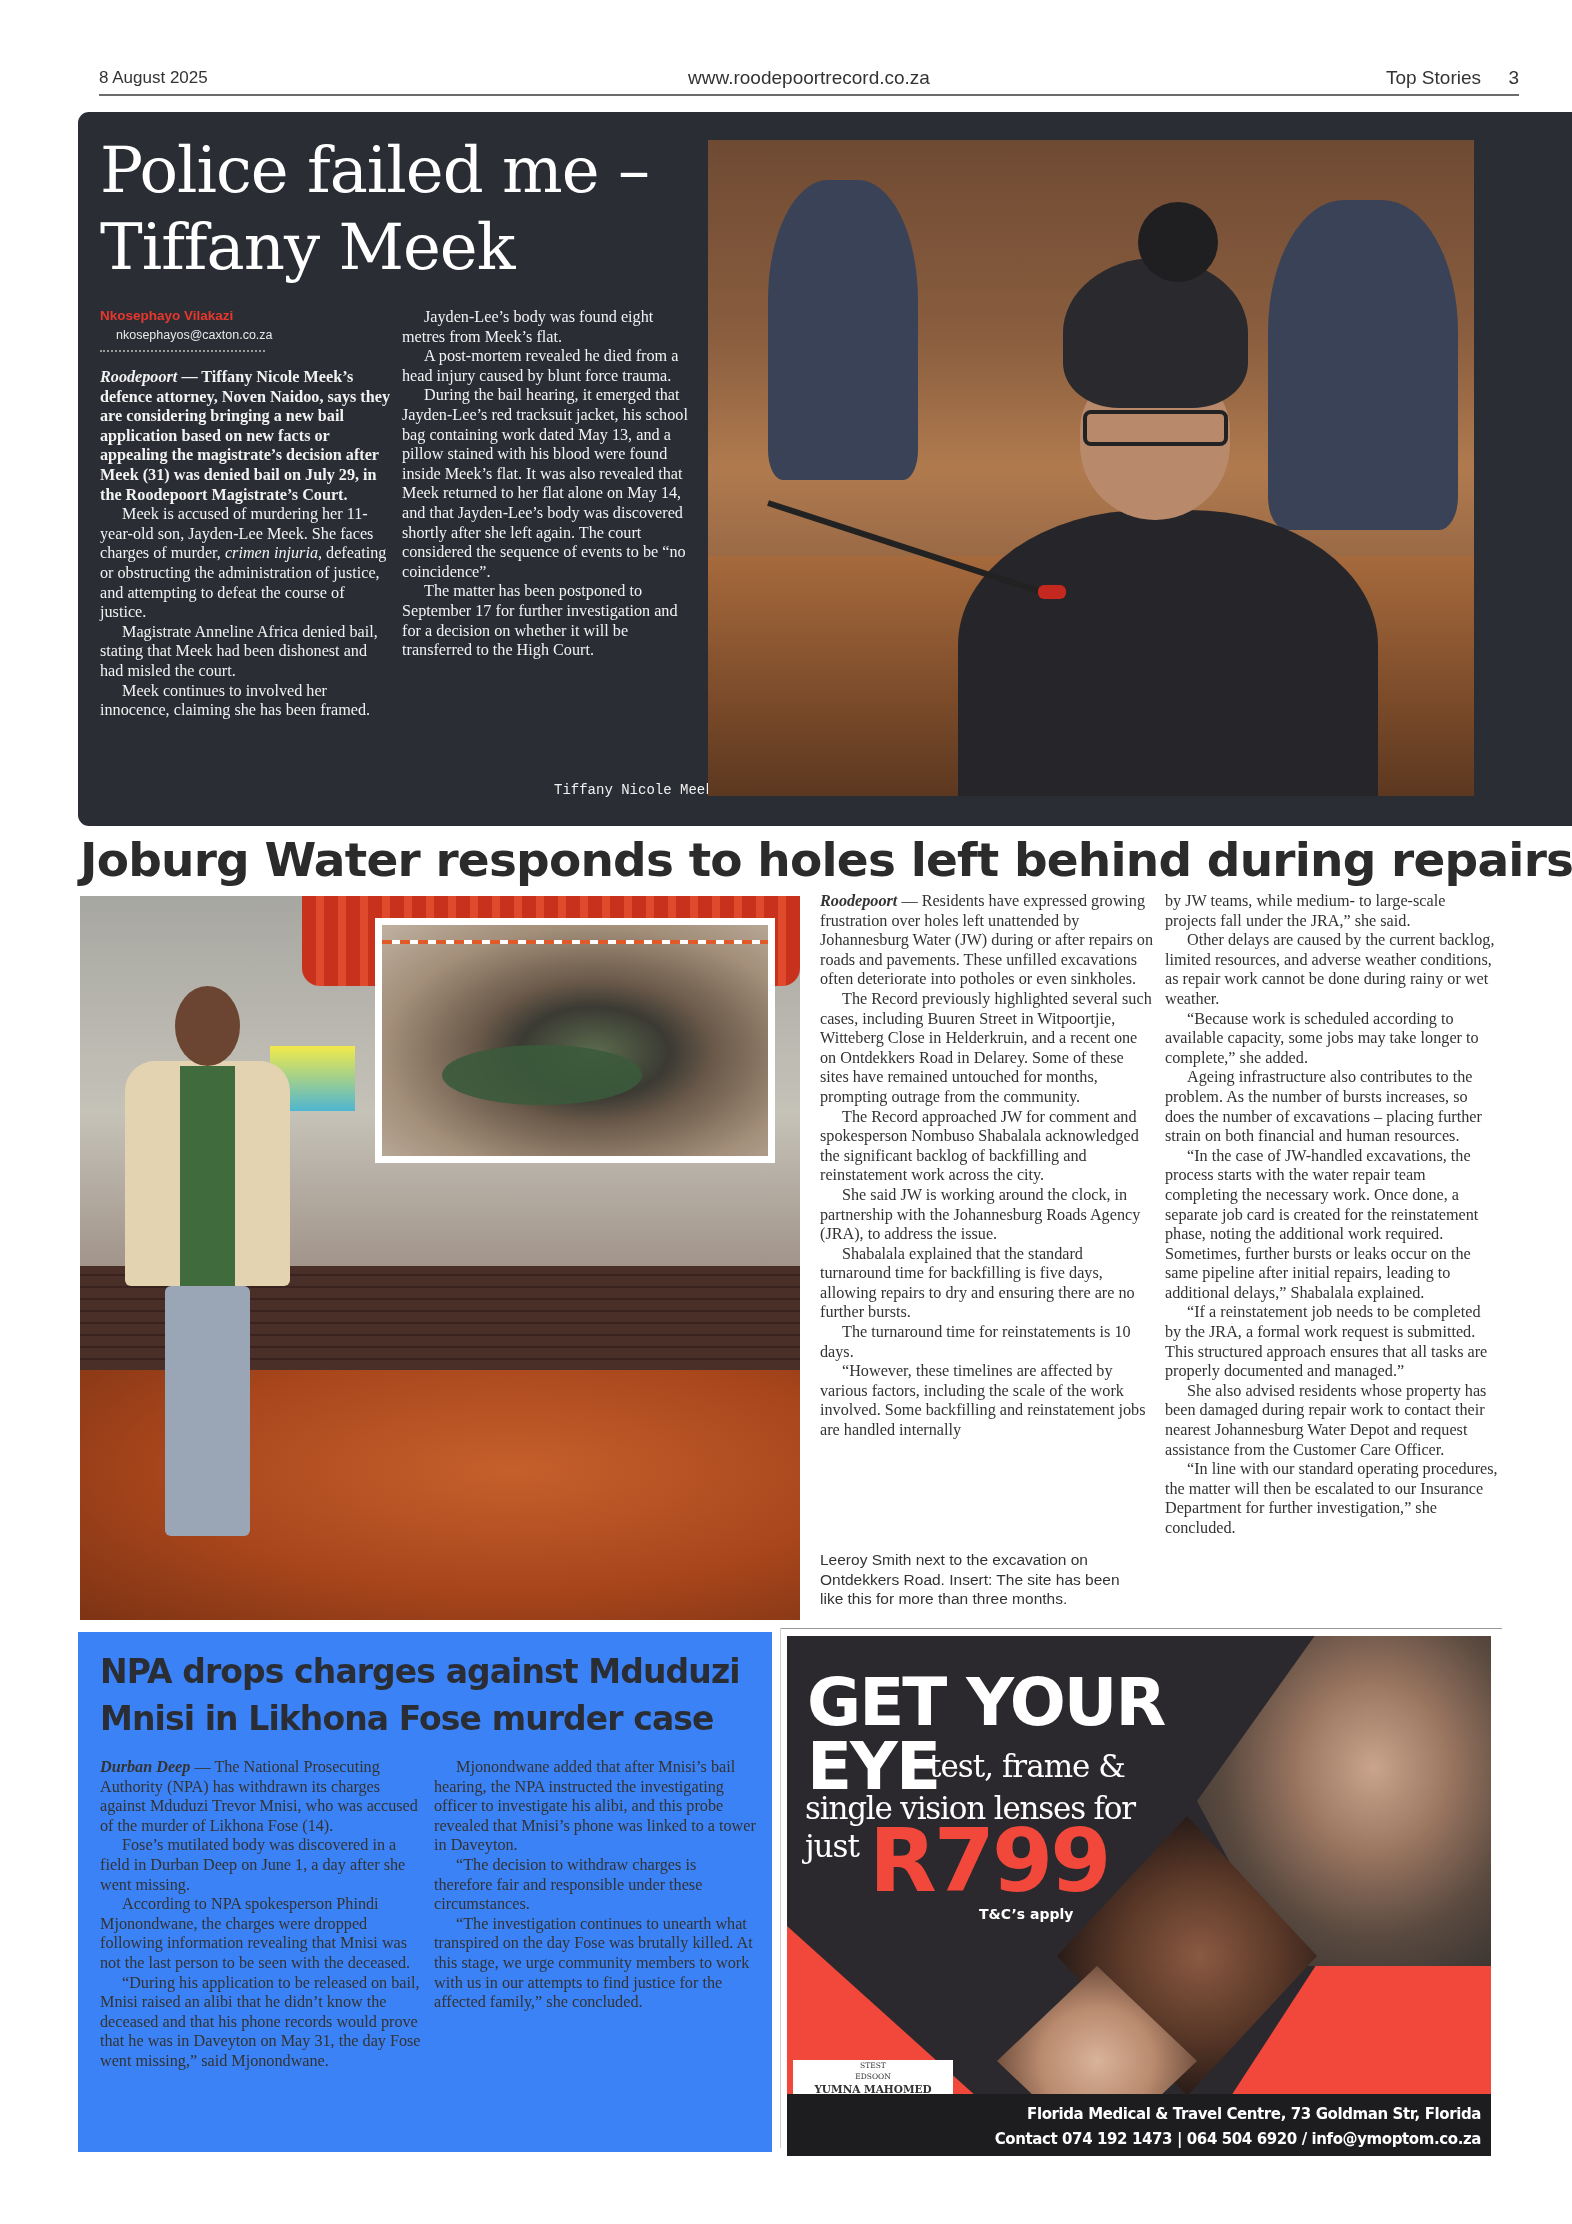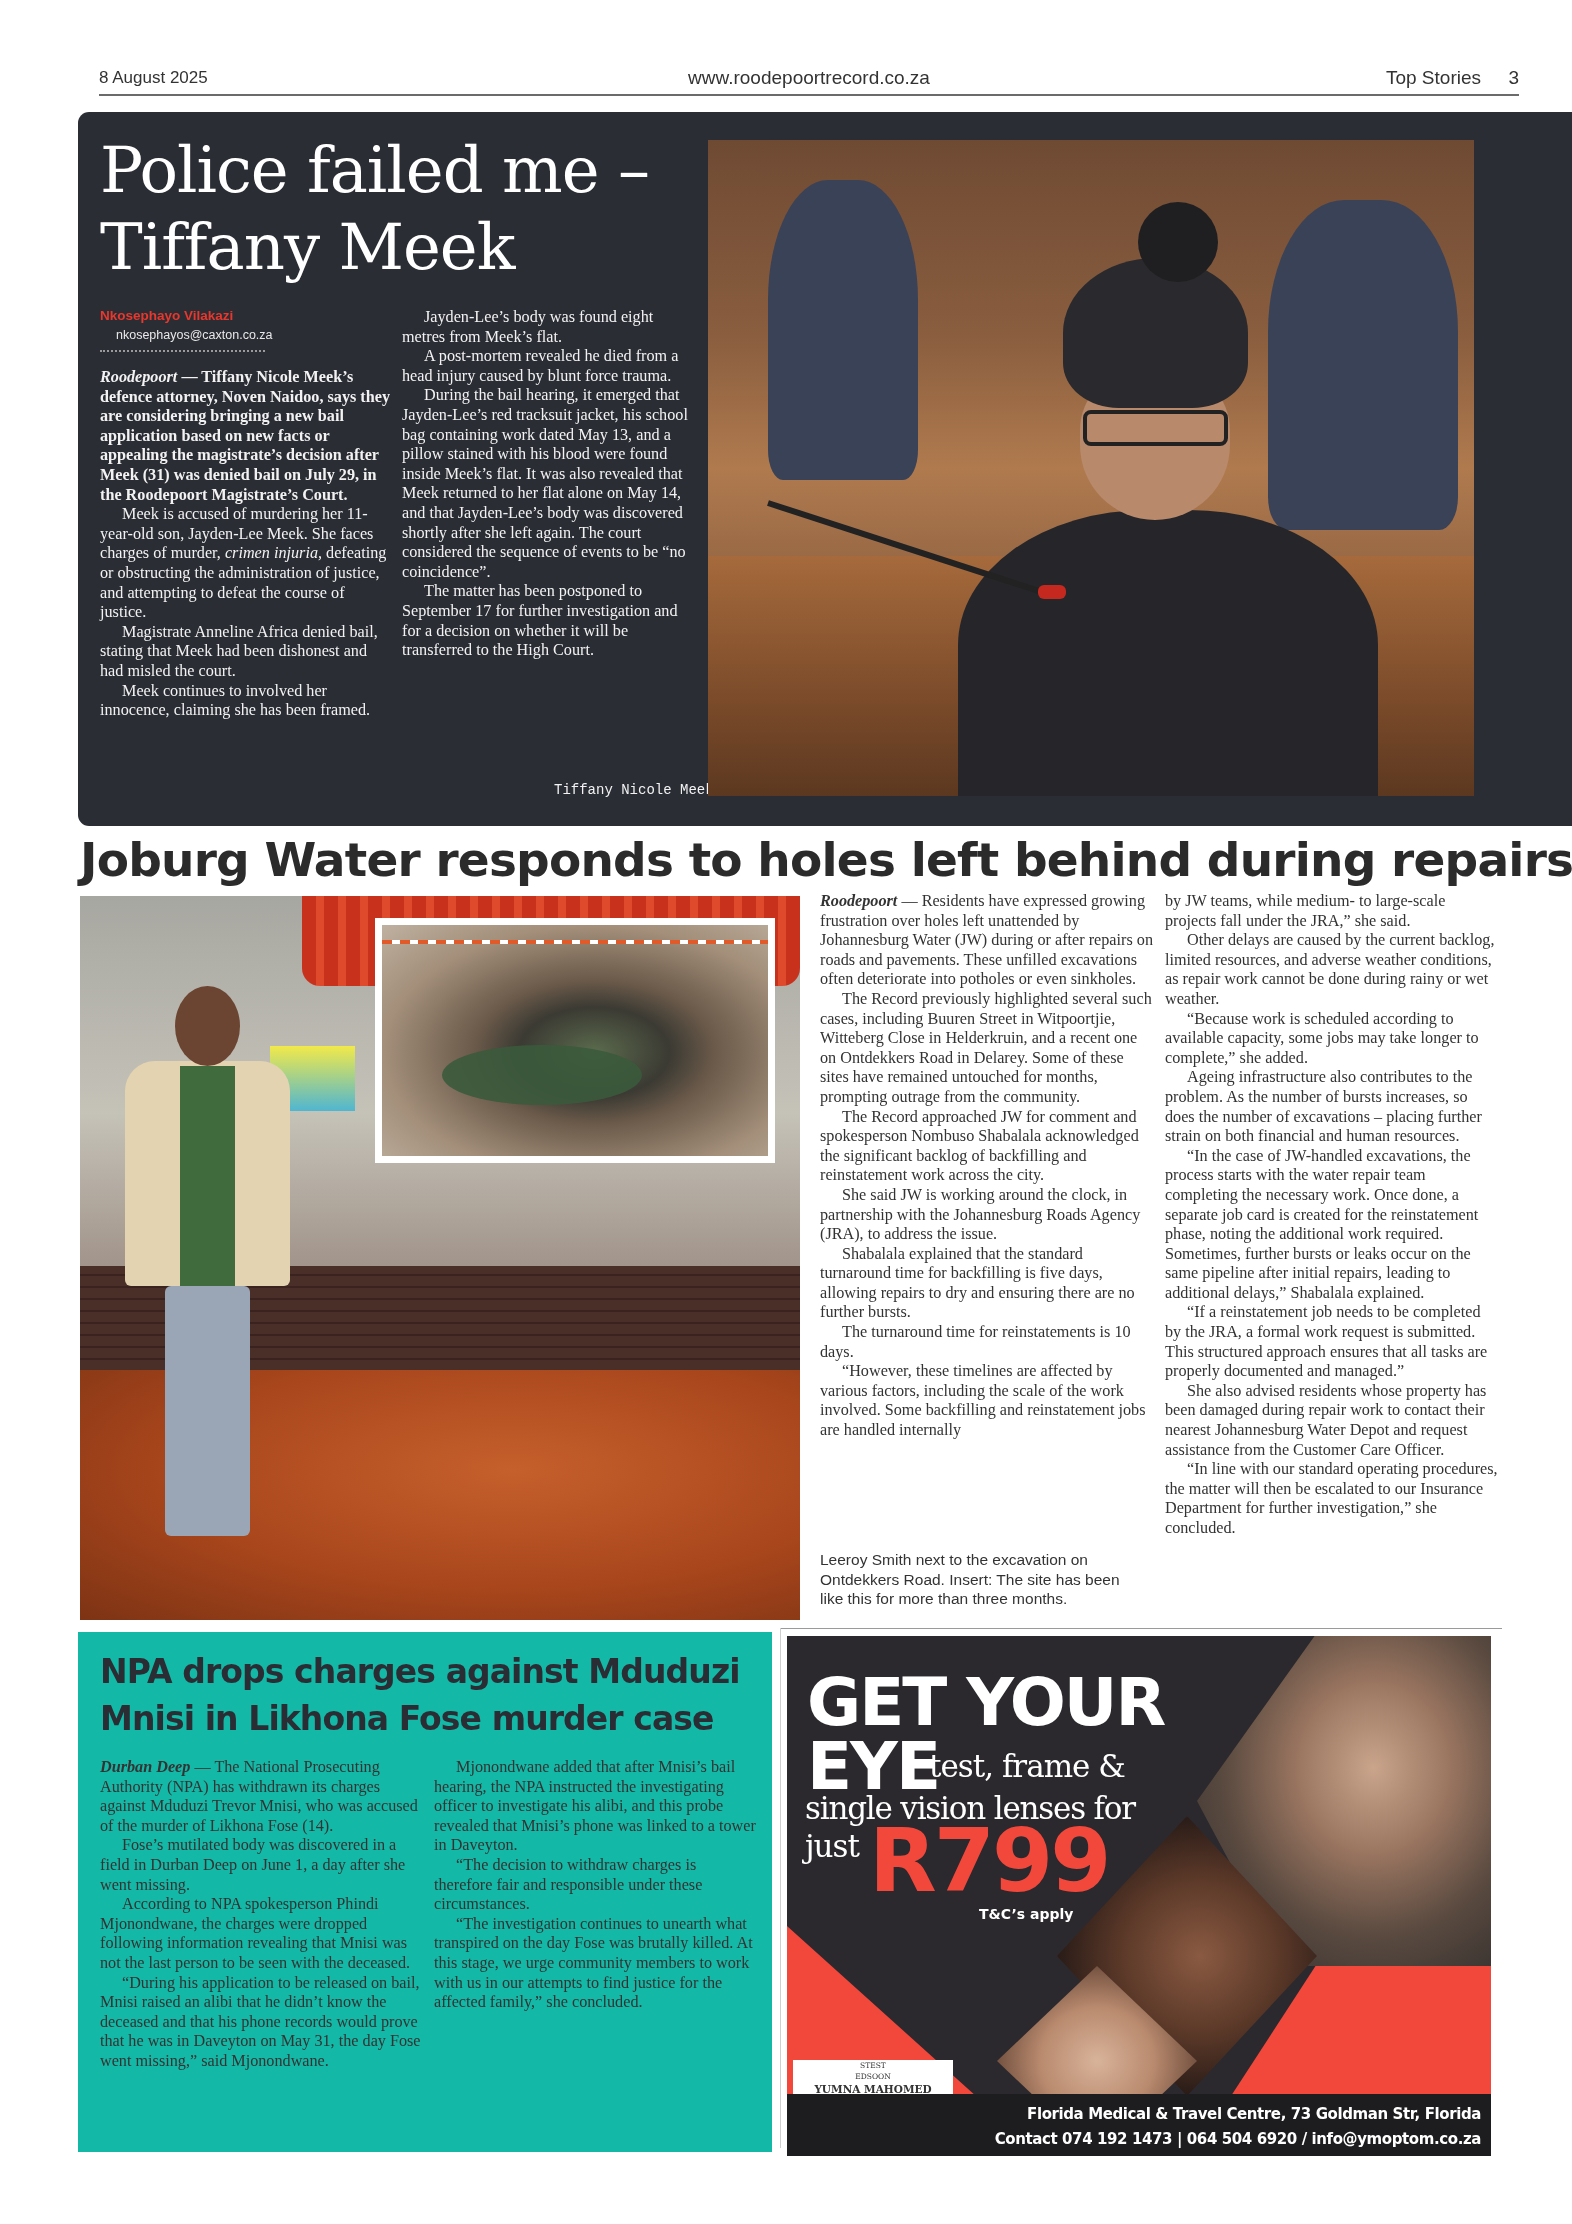--- a/index.html
+++ b/index.html
@@ -61,21 +61,21 @@
   .jw-insert .tape { position: absolute; left: 0; top: 15px; width: 100%; height: 4px; background: repeating-linear-gradient(90deg, #e05a2a 0 10px, #ffffff 10px 18px); }
 
   .jw-col1 { left: 820px; top: 892px; width: 335px; color: #333; }
   .jw-col2 { left: 1165px; top: 892px; width: 335px; color: #333; }
   .jw-caption { position: absolute; left: 820px; top: 1550px; width: 300px; font-family: "Liberation Sans", sans-serif; font-size: 15.5px; line-height: 19.6px; color: #333; }
 
   .vrule { position: absolute; left: 780px; top: 1628px; width: 1px; height: 520px; background: #cfcfcf; }
   .hrule { position: absolute; left: 780px; top: 1628px; width: 722px; height: 1px; background: #9a9a9a; }
 
   
-  .npa-box { position: absolute; left: 78px; top: 1632px; width: 694px; height: 520px; background: #14b8a6; text-decoration: underline; }
+  .npa-box { position: absolute; left: 78px; top: 1632px; width: 694px; height: 520px; background: #3b82f6; text-decoration: underline; }
   .npa-headline { position: absolute; left: 22px; top: 16px; width: 650px; font-family: "DejaVu Sans", sans-serif; font-size: 33px; line-height: 47px; color: #2b2d35; letter-spacing: -0.9px; }
   .npa-col1 { left: 22px; top: 126px; width: 324px; color: #333; }
   .npa-col2 { left: 356px; top: 126px; width: 324px; color: #333; }
 
   
   .ad { position: absolute; left: 787px; top: 1636px; width: 704px; height: 520px; background: #2b292d; overflow: hidden; }
   .ad .red-left { position: absolute; left: 0; top: 290px; width: 0; height: 0; border-left: 200px solid #f2483c; border-top: 180px solid transparent; }
   .ad .red-right { position: absolute; right: 0; bottom: 60px; width: 260px; height: 160px; background: #f2483c; clip-path: polygon(40% 0, 100% 0, 100% 100%, 0 100%); }
   .ad .photo-man { position: absolute; left: 410px; top: 0; width: 294px; height: 330px; background: radial-gradient(ellipse at 60% 40%, #caa58c 0%, #9b7661 30%, #5a4a40 60%, #2b2a2a 100%); clip-path: polygon(0 50%, 40% 0, 100% 0, 100% 100%, 30% 100%); }
   .ad .photo-woman { position: absolute; left: 270px; top: 180px; width: 260px; height: 280px; background: radial-gradient(ellipse at 55% 50%, #8a5a42 0%, #5a3828 40%, #2a1c18 70%, #e8e4e0 100%); clip-path: polygon(50% 0, 100% 50%, 50% 100%, 0 50%); }

